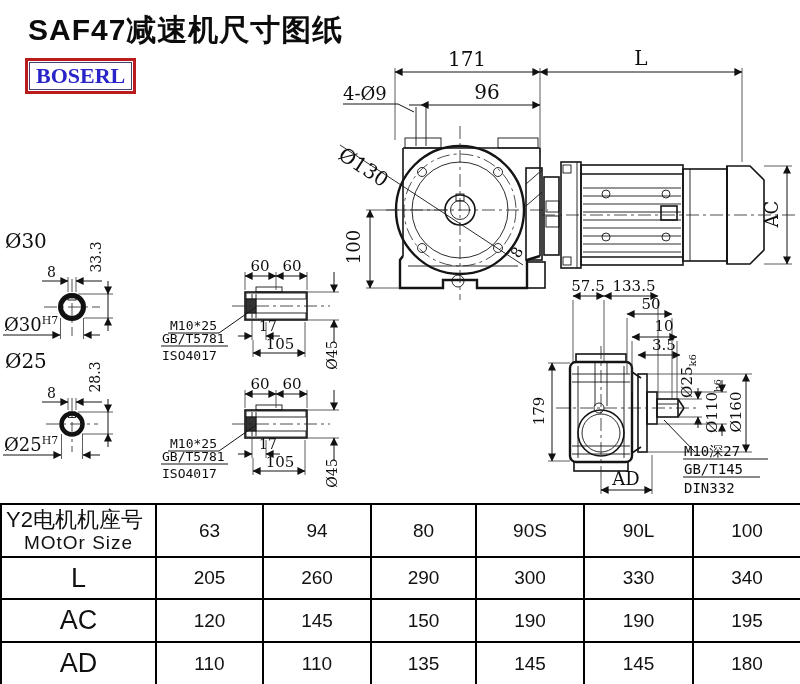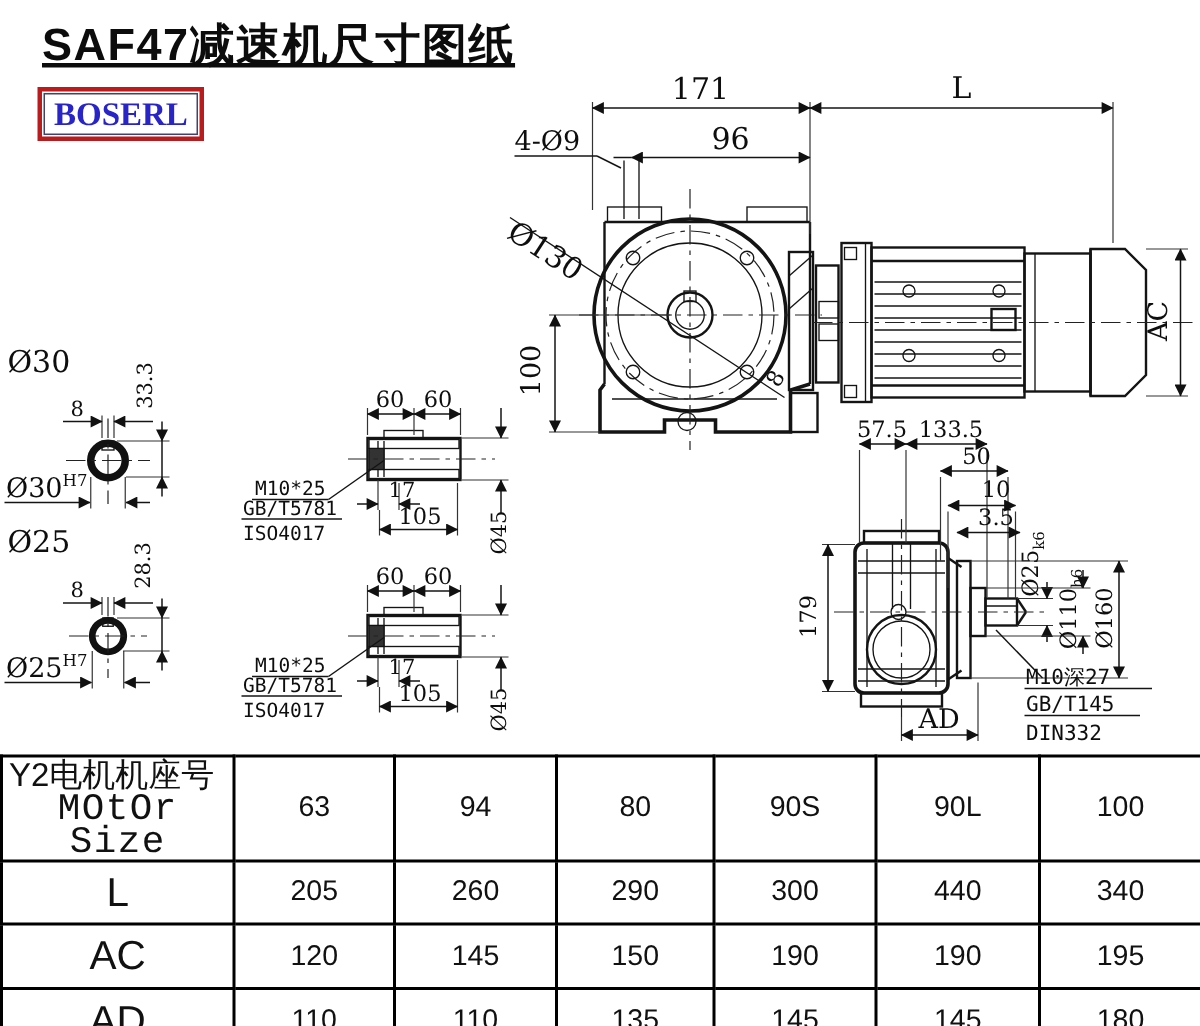--- a/index.html
+++ b/index.html
@@ -1,20 +1,20 @@
 <!DOCTYPE html>
 <html><head>
 <meta charset="utf-8">
 <style>
   * { margin:0; padding:0; box-sizing:border-box; }
   body { background:#fff; }
   .page { position:relative; width:800px; height:684px; background:#ffffff; overflow:hidden;
           font-family:"Liberation Sans", sans-serif; color:#111; }
   .title { position:absolute; left:28px; top:10px; font-size:30px; font-weight:bold;
-           letter-spacing:1px; color:#0c0c0c; font-family:"Liberation Sans",sans-serif;text-decoration:underline; }
+           letter-spacing:1px; color:#0c0c0c; font-family:"Liberation Sans",sans-serif; }
   .badge { position:absolute; left:25px; top:58px; border:3px solid #b91c1c; background:#fff; padding:1px; }
   .badge-inner { display:block; border:1px solid #46406e; padding:0 6px;
                  font-family:"Liberation Serif", serif; font-size:22px; font-weight:bold; color:#2824c8; }
   svg { position:absolute; left:0; top:0; }
   svg .ln   { fill:none; stroke:#141414; stroke-width:1.6; }
   svg .lt   { fill:none; stroke:#141414; stroke-width:0.9; }
   svg .lk   { fill:none; stroke:#141414; stroke-width:2.4; }
   svg .cl   { fill:none; stroke:#222; stroke-width:0.8; stroke-dasharray:13 4 3 4; }
   svg .dim  { fill:none; stroke:#141414; stroke-width:1; }
   svg .ext  { fill:none; stroke:#333; stroke-width:0.8; }
@@ -25,21 +25,21 @@
   .dk { font:18px "DejaVu Serif", serif; }
   .an { font:13px "DejaVu Sans Mono", monospace; }
   .an2{ font:14px "DejaVu Sans Mono", monospace; }
   .mid { text-anchor:middle; }
   .size-table { position:absolute; left:0; top:503px; width:800px; height:181px;
                 border-collapse:collapse; table-layout:fixed; text-align:center; }
   .size-table td, .size-table th { border:2.5px solid #000; font-weight:normal; padding:0; vertical-align:middle; }
   .size-table .num { font-size:19px; font-family:"Liberation Sans",sans-serif; }
   .size-table .rowlab { font-size:27px; }
   .hdr-cn { font-size:22px; line-height:24px; text-align:left; padding-left:4px; }
-  .hdr-en { font-size:25px; font-family:Liberation Mono, monospace; letter-spacing:1px; line-height:22px; }
+  .hdr-en { font-size:19px; font-family:Liberation Sans, sans-serif; letter-spacing:1px; line-height:22px; }
 </style>
 </head>
 <body>
 
 <div class="page">
 
   <div class="title">SAF47减速机尺寸图纸</div>
   <div class="badge">
     <span class="badge-inner">BOSERL</span>
   </div>
@@ -373,21 +373,21 @@
       <th class="num">90S</th>
       <th class="num">90L</th>
       <th class="num">100</th>
     </tr>
     <tr style="height:42px">
       <td class="rowlab">L</td>
       <td class="num">205</td>
       <td class="num">260</td>
       <td class="num">290</td>
       <td class="num">300</td>
-      <td class="num">440</td>
+      <td class="num">330</td>
       <td class="num">340</td>
     </tr>
     <tr style="height:43px">
       <td class="rowlab">AC</td>
       <td class="num">120</td>
       <td class="num">145</td>
       <td class="num">150</td>
       <td class="num">190</td>
       <td class="num">190</td>
       <td class="num">195</td>

